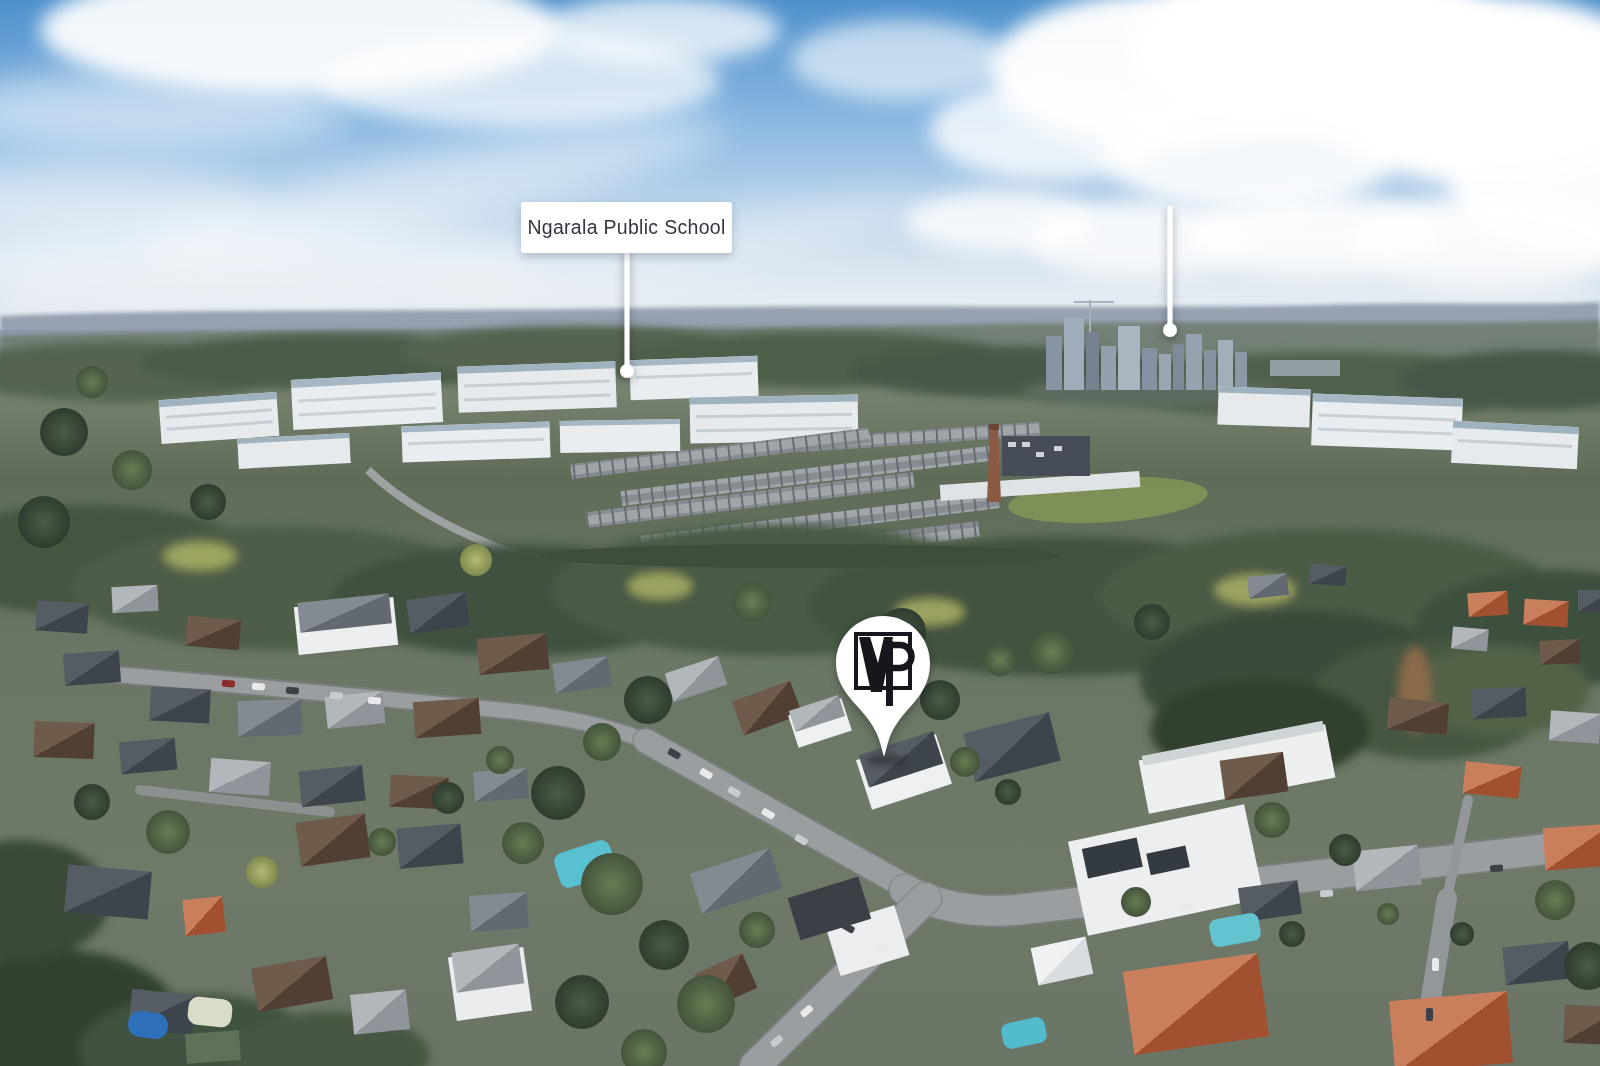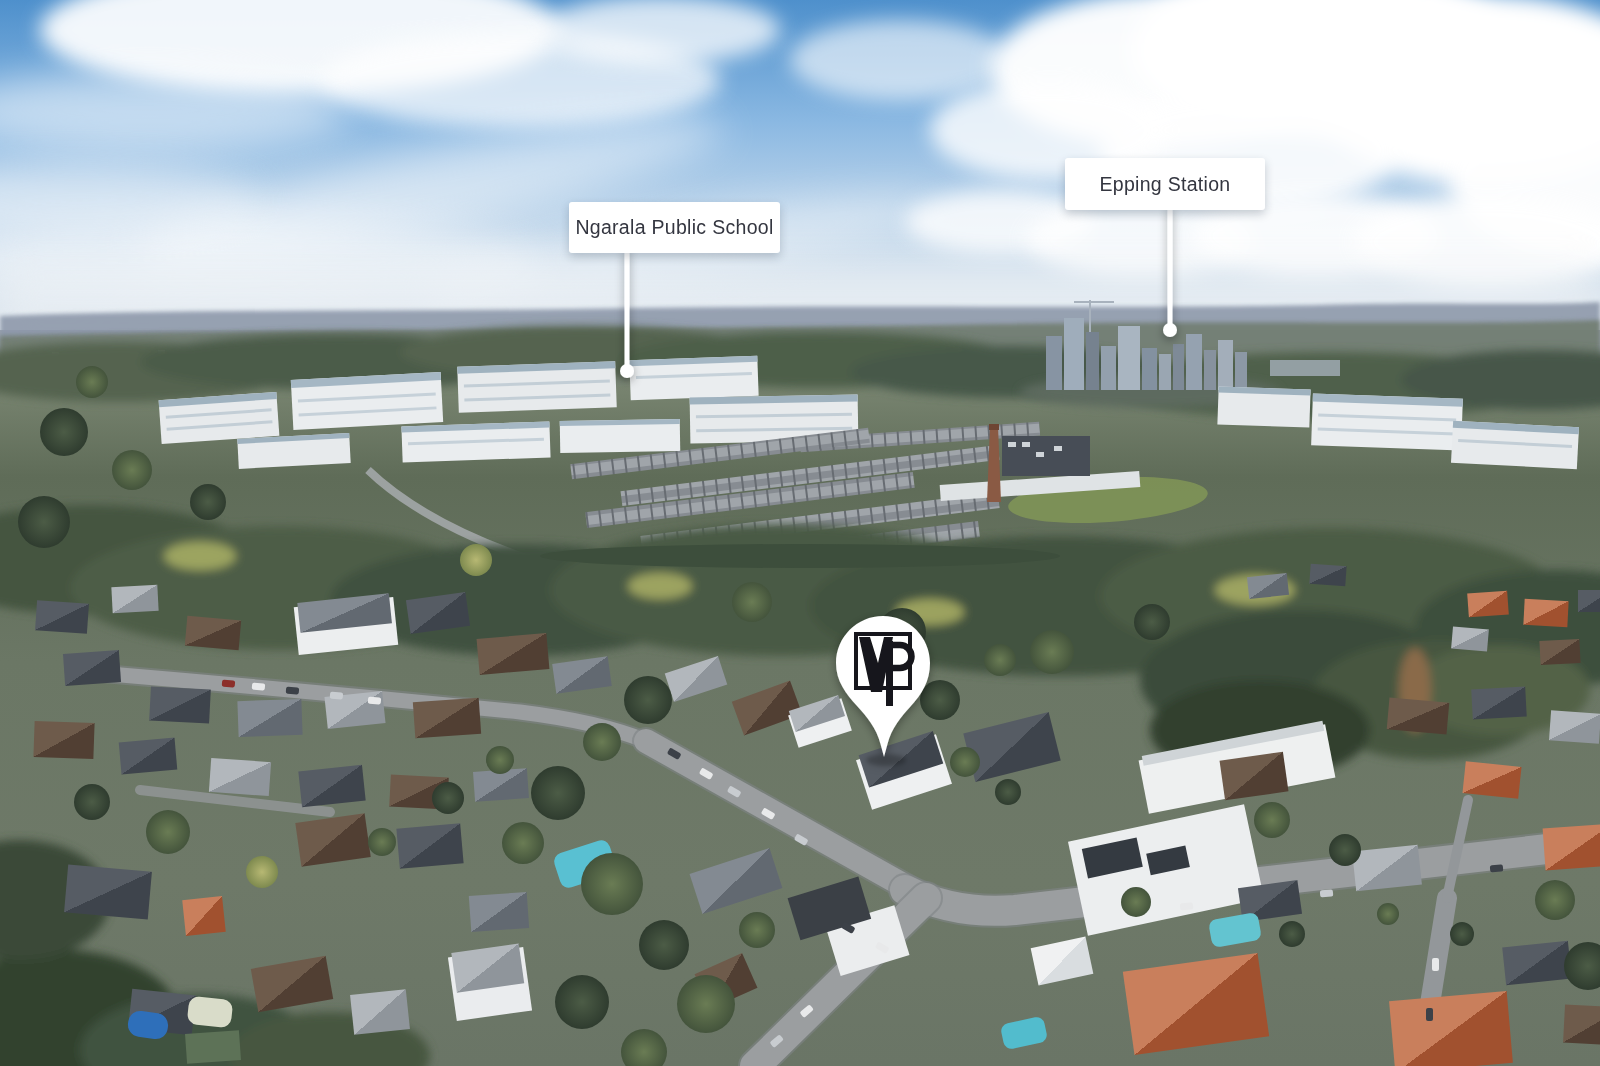--- a/index.html
+++ b/index.html
@@ -8,21 +8,21 @@
     font-family:"Liberation Sans",sans-serif;
   }
   .stage svg.scene{position:absolute;inset:0;display:block;}
   .map-label{
     position:absolute;display:flex;align-items:center;justify-content:center;
     background:#ffffff;color:#343640;border-radius:3px;
     font-size:19.5px;font-weight:500;letter-spacing:.3px;
     box-shadow:0 4px 10px rgba(25,35,55,.22);
     z-index:5;
   }
-  #label-school{left:521px;top:202px;width:211px;height:51px;margin-left:48px;}
+  #label-school{left:521px;top:202px;width:211px;height:51px;}
   #label-station{left:1065px;top:158px;width:200px;height:52px;}
 </style>
 </head>
 <body>
 
 <div class="stage">
 
 <svg class="scene" viewBox="0 0 1600 1066" width="1600" height="1066">
   <defs>
     <linearGradient id="skyG" x1="0" y1="0" x2="0" y2="345" gradientUnits="userSpaceOnUse">
@@ -481,17 +481,14 @@
       <polygon points="859,637 870,637 878,663 884,637 893,637 882,692 871,692" fill="#17181a"></polygon>
       <rect x="886" y="641" width="7" height="65" fill="#17181a"></rect>
       <path d="M893,645 H900 A11.5,11.5 0 0 1 900,668 H893" fill="none" stroke="#17181a" stroke-width="6.5"></path>
     </g>
   </g>
 </svg>
 
 <div class="map-label" id="label-school">
   <span>Ngarala Public School</span>
 </div>
-<div class="map-label" id="label-station">
-  <span>Epping Station</span>
+
 </div>
 
-</div>
-
 </body></html>

